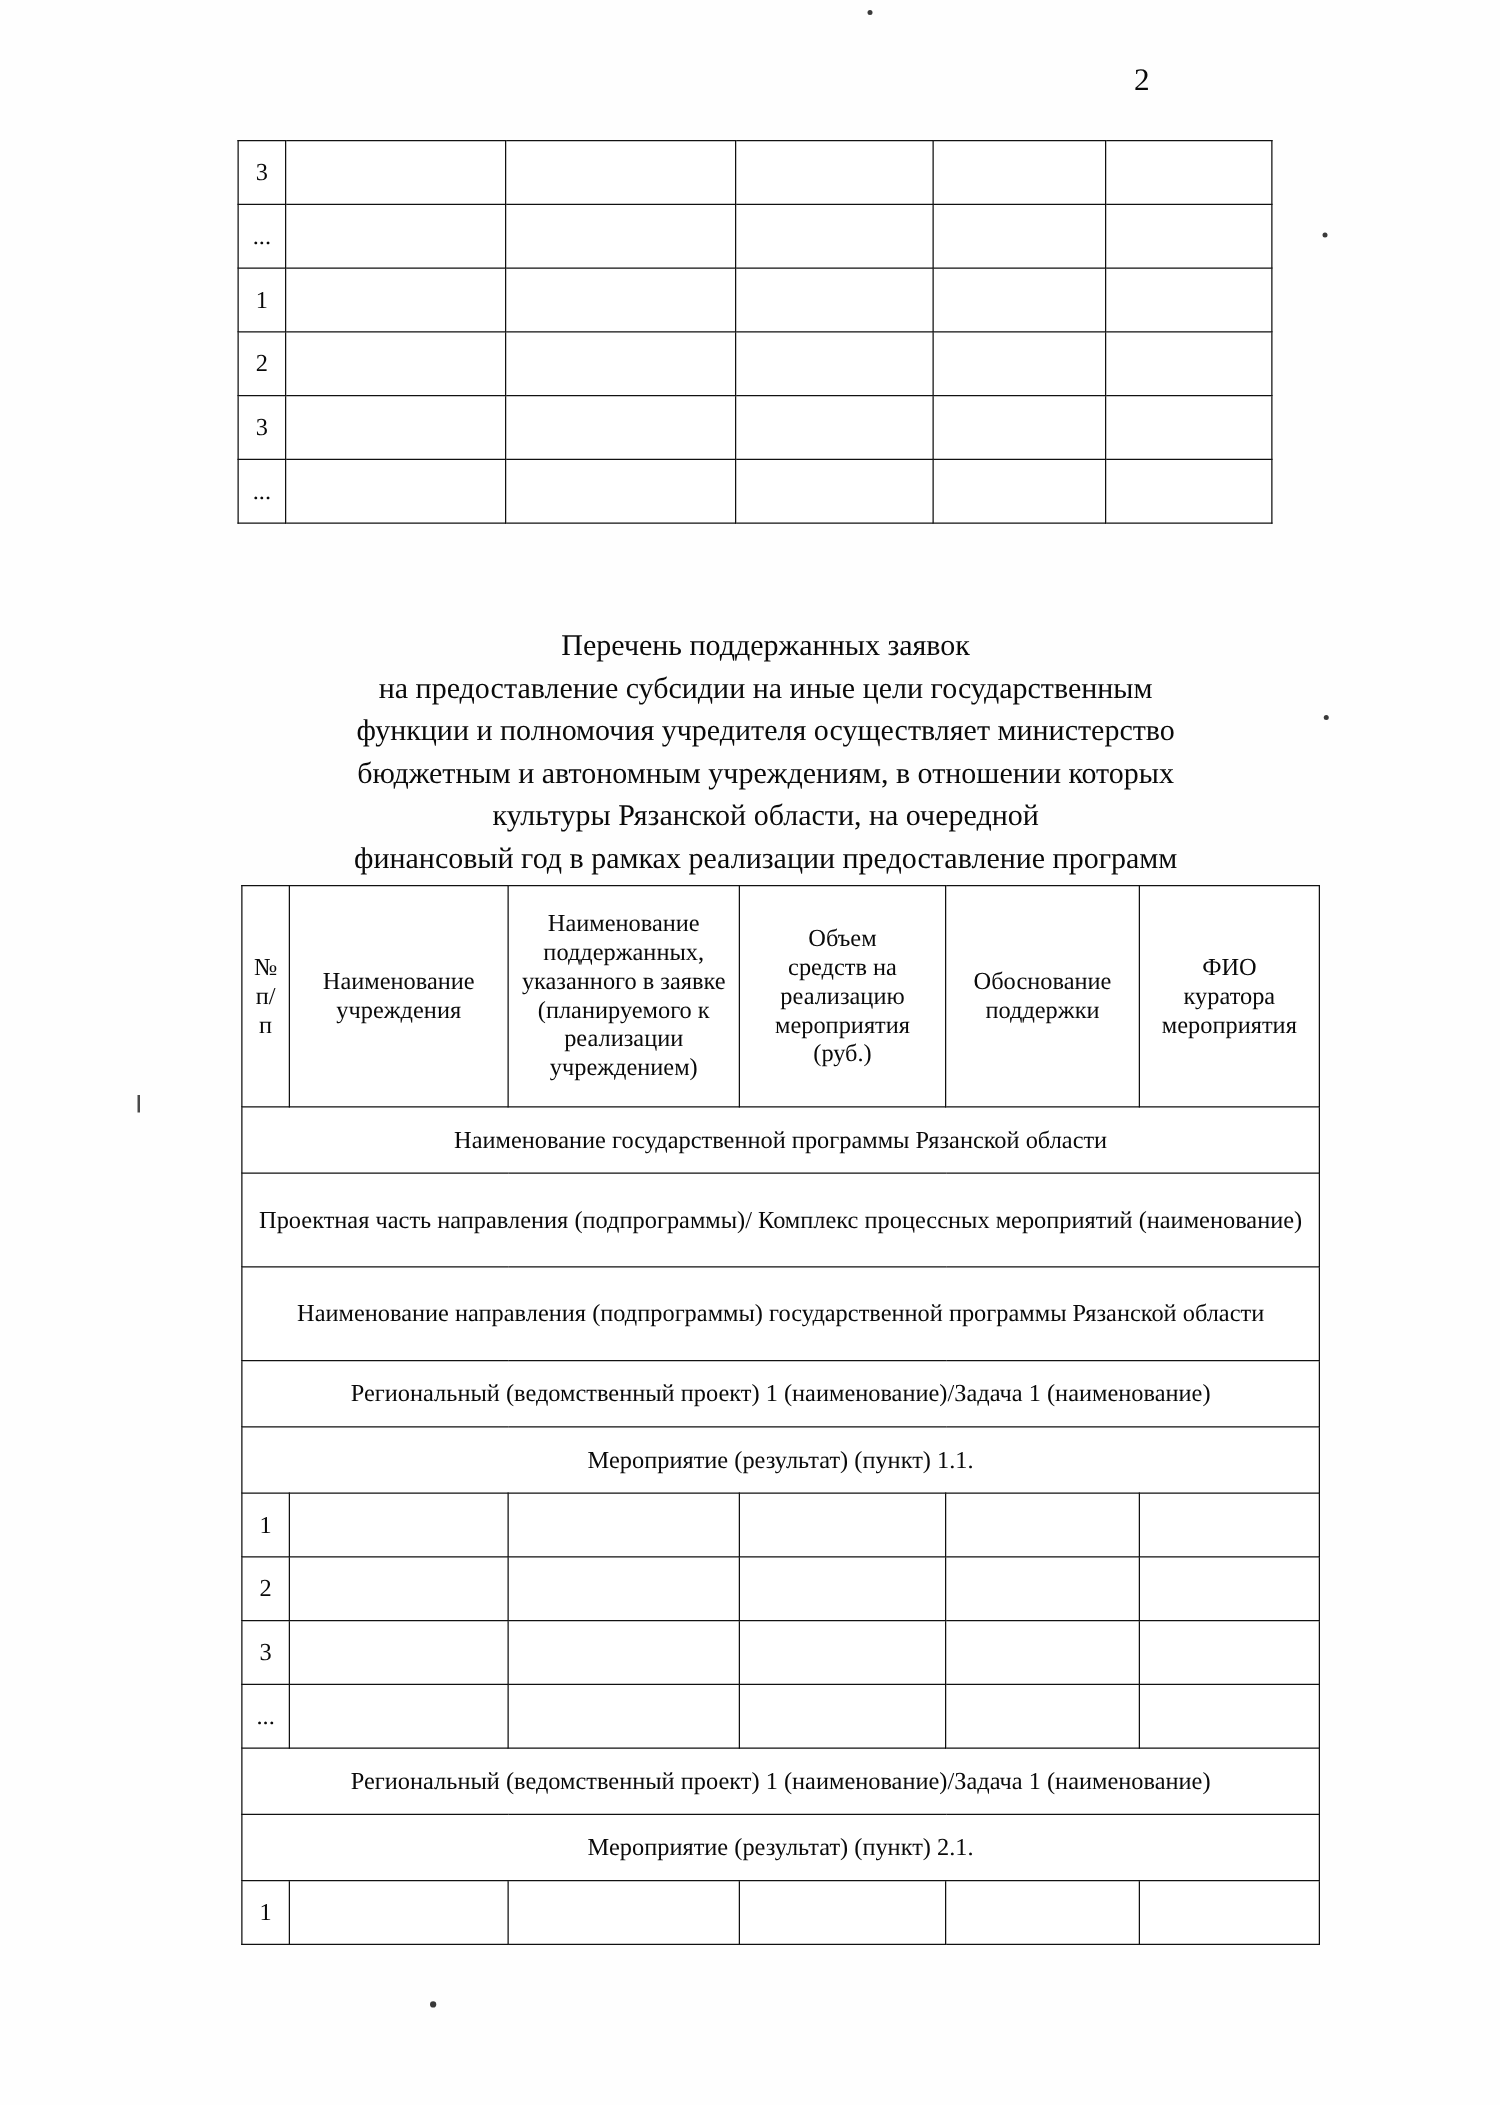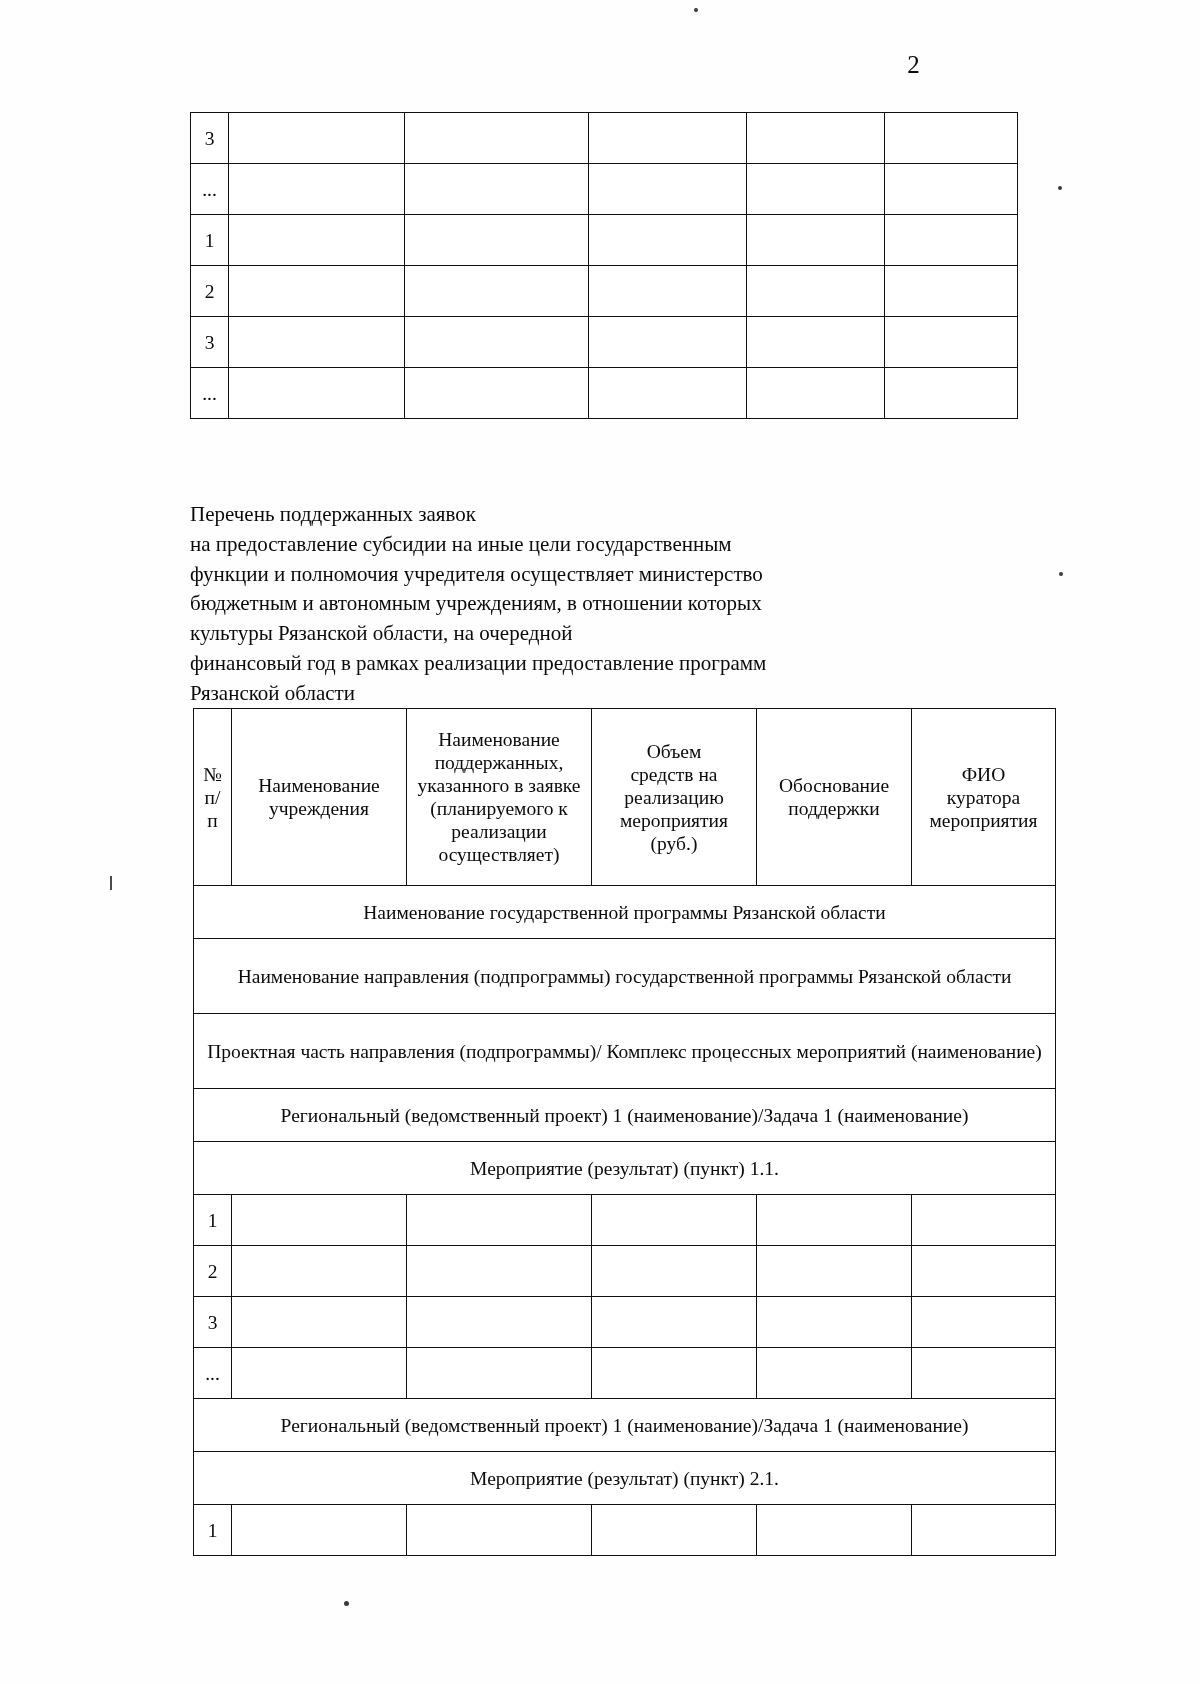--- a/index.html
+++ b/index.html
@@ -91,21 +91,22 @@
   }
   #table-top td { height: 44px; }
   #table-top tr.span-row td { height: 42px; }
 
   
   .title-block {
     position: absolute;
     left: 190px;
     top: 500px;
     width: 845px;
-    font-size: 21px;
+    text-align: center;
+    font-size: 24px;
     line-height: 1.42;
   }
   .title-block .tline { display: block; white-space: nowrap; }
 
   
   #table-bottom {
     left: 193px;
     top: 708px;
     width: 862px;
   }
@@ -231,21 +232,21 @@
         <td class="header-cell">
           <span>Наименование</span><br>
           <span>учреждения</span>
         </td>
         <td class="header-cell">
           <span>Наименование</span><br>
           <span>поддержанных,</span><br>
           <span>указанного в заявке</span><br>
           <span>(планируемого к</span><br>
           <span>реализации</span><br>
-          <span>осуществляет)</span>
+          <span>учреждением)</span>
         </td>
         <td class="header-cell">
           <span>Объем</span><br>
           <span>средств на</span><br>
           <span>реализацию</span><br>
           <span>мероприятия</span><br>
           <span>(руб.)</span>
         </td>
         <td class="header-cell">
           <span>Обоснование</span><br>
@@ -256,25 +257,25 @@
           <span>куратора</span><br>
           <span>мероприятия</span>
         </td>
       </tr>
 
       <tr class="span-row-1">
         <td class="span-center" colspan="6">Наименование государственной программы Рязанской области</td>
       </tr>
 
       <tr class="span-row-2">
+        <td class="span-center" colspan="6">Проектная часть направления (подпрограммы)/ Комплекс процессных мероприятий (наименование)</td>
+      </tr>
+
+      <tr class="span-row-2">
         <td class="span-center" colspan="6">Наименование направления (подпрограммы) государственной программы Рязанской области</td>
-      </tr>
-
-      <tr class="span-row-2">
-        <td class="span-center" colspan="6">Проектная часть направления (подпрограммы)/ Комплекс процессных мероприятий (наименование)</td>
       </tr>
 
       <tr class="span-row-1">
         <td class="span-center" colspan="6">Региональный (ведомственный проект) 1 (наименование)/Задача 1 (наименование)</td>
       </tr>
 
       <tr class="span-row-1">
         <td class="span-center" colspan="6">Мероприятие (результат) (пункт) 1.1.</td>
       </tr>
 

